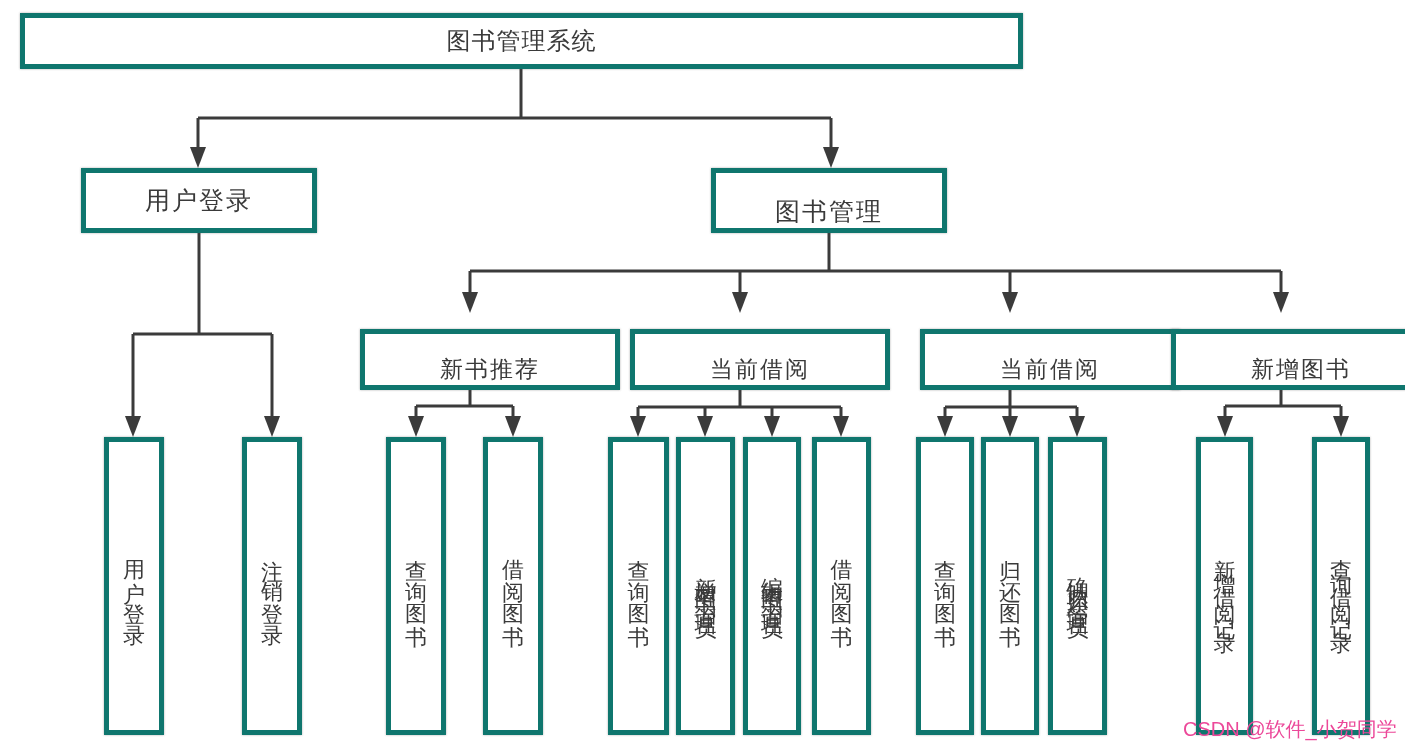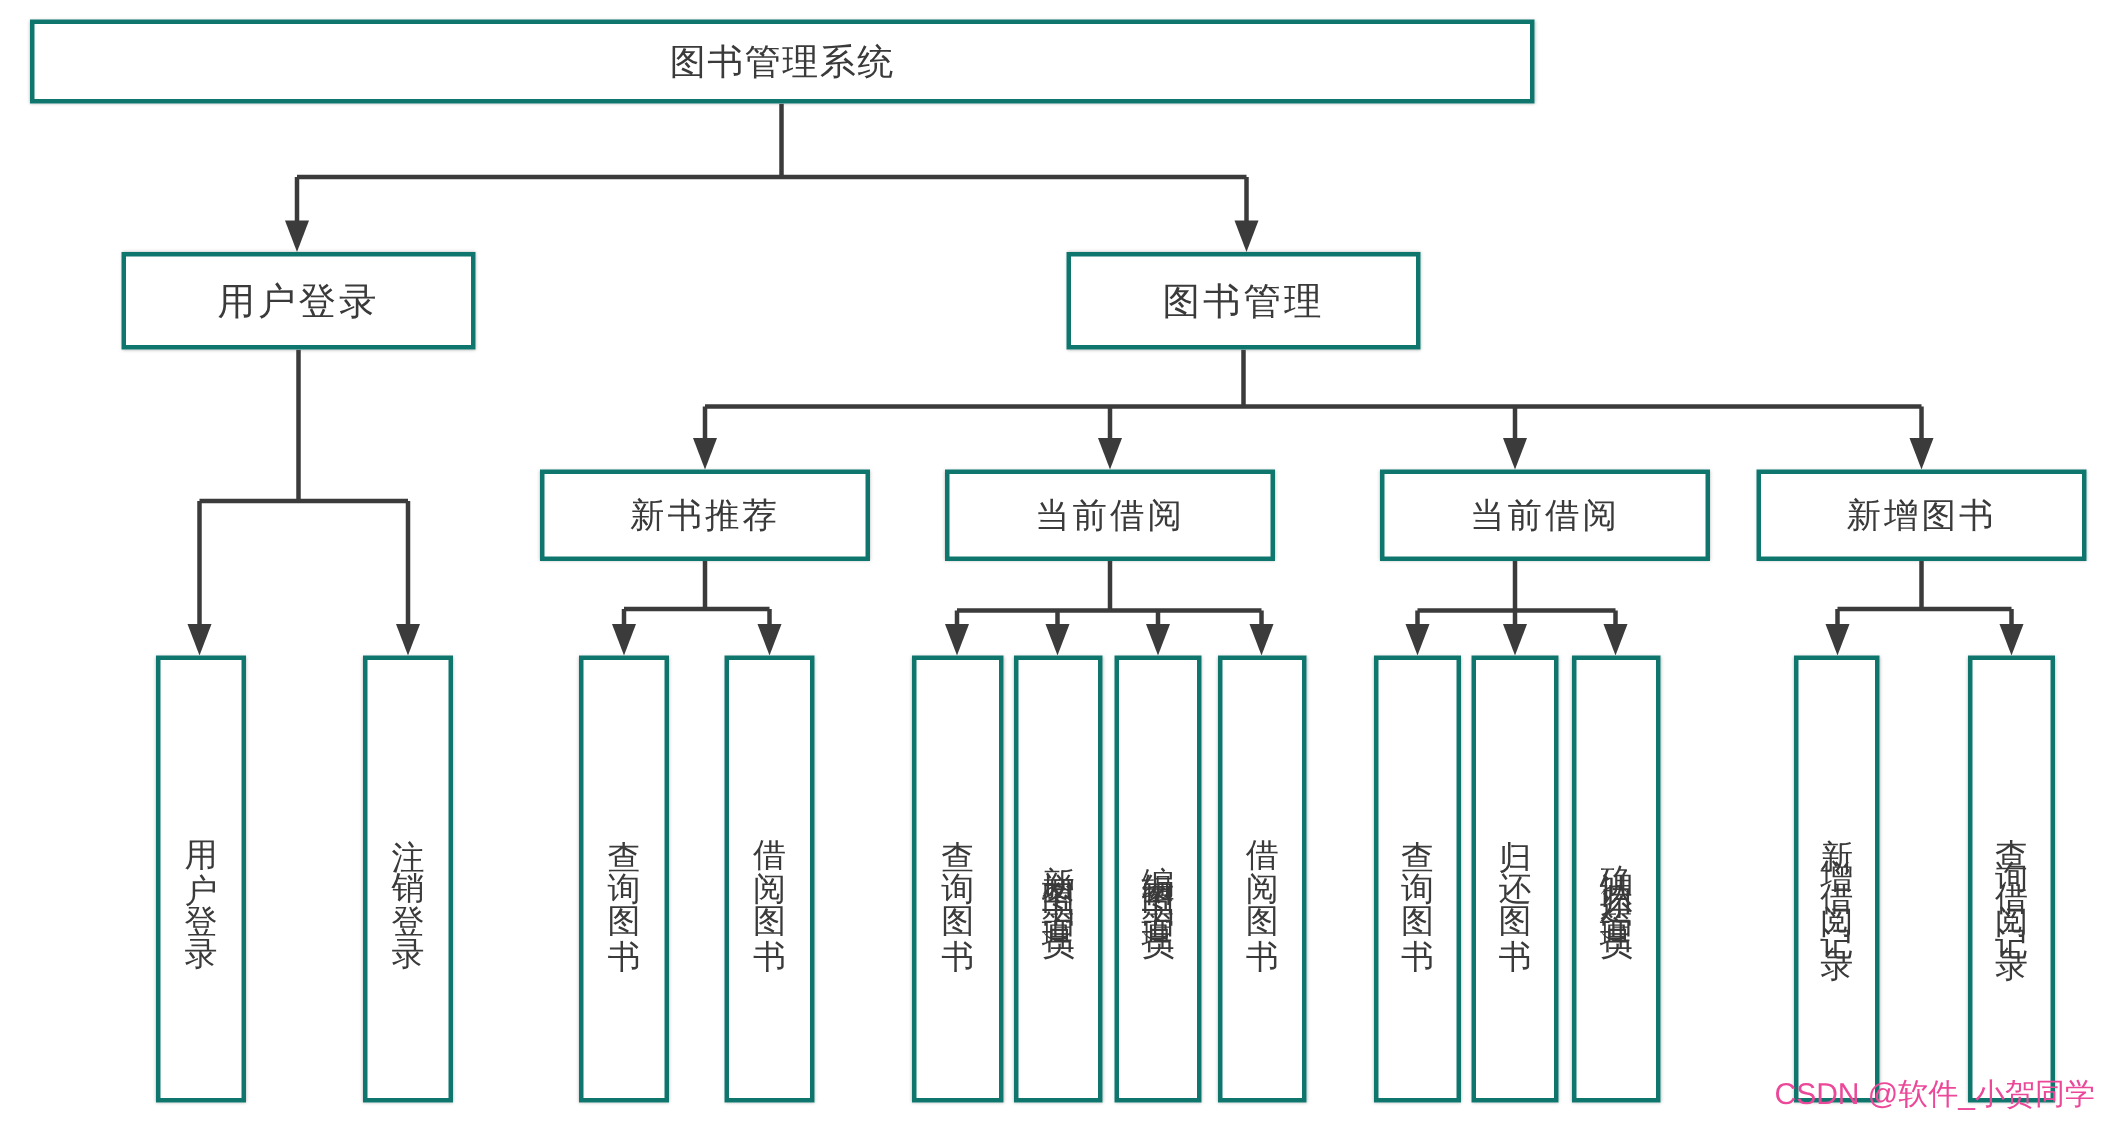--- a/index.html
+++ b/index.html
@@ -15,31 +15,31 @@
     width: 1405px; height: 747px;
   }
   svg.wires {
     position: absolute; left: 0; top: 0;
     width: 1405px; height: 747px;
     z-index: 1;
   }
   .node {
     position: absolute;
     background: #ffffff;
-    border: 3px solid #0f766e;
+    border: 5px solid #0f766e;
     box-shadow: 0 0 2px rgba(80,80,80,0.45);
     display: flex;
     align-items: center;
     justify-content: center;
     color: #3a3a3a;
     z-index: 2;
   }
   .node-root   { left: 20px;  top: 13px;  width: 1003px; height: 56px; font-size: 24px; letter-spacing: 1px; }
   .node-l1     { top: 168px; width: 236px; height: 65px; font-size: 25px; letter-spacing: 2px; }
-  .node-l2     { top: 313px; width: 220px; height: 61px; font-size: 23px; letter-spacing: 2px; }
+  .node-l2     { top: 329px; width: 260px; height: 61px; font-size: 23px; letter-spacing: 2px; align-items: flex-end; }
   .leaf        { top: 437px; height: 298px; }
   .leaf-label {
     writing-mode: vertical-rl;
     text-orientation: mixed;
     font-size: 22px;
     color: #3a3a3a;
     line-height: 1;
   }
   .sp4 .leaf-label { letter-spacing: 22px; }
   .sp6 .leaf-label { letter-spacing: 15px; }
@@ -137,21 +137,21 @@
     </g>
   </svg>
 
   <div class="node node-root">
     <span>图书管理系统</span>
   </div>
 
   <div class="node node-l1" style="left:81px;">
     <span>用户登录</span>
   </div>
-  <div class="node node-l1" style="left:711px;">
+  <div class="node node-l1" style="left:711px;align-items:flex-end;">
     <span>图书管理</span>
   </div>
 
   <div class="node node-l2" style="left:360px;">
     <span>新书推荐</span>
   </div>
   <div class="node node-l2" style="left:630px;">
     <span>当前借阅</span>
   </div>
   <div class="node node-l2" style="left:900px;margin-left:20px;">

